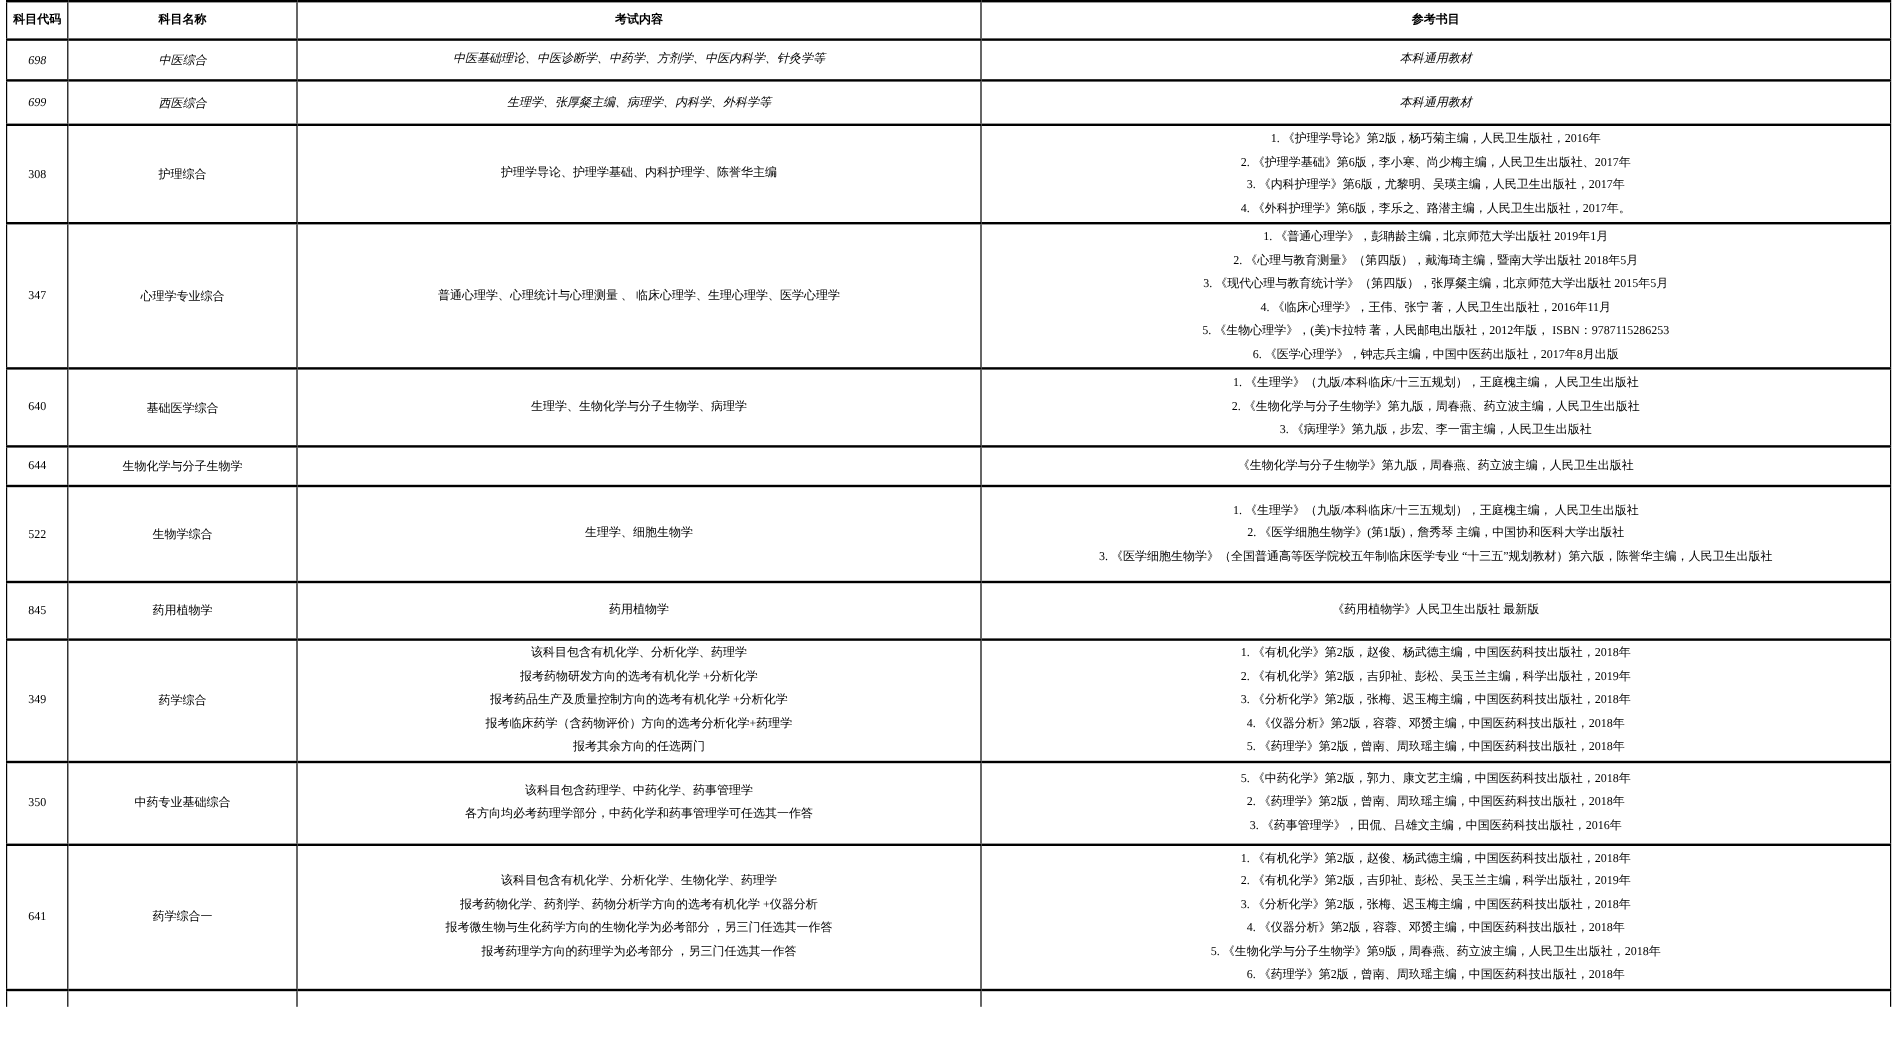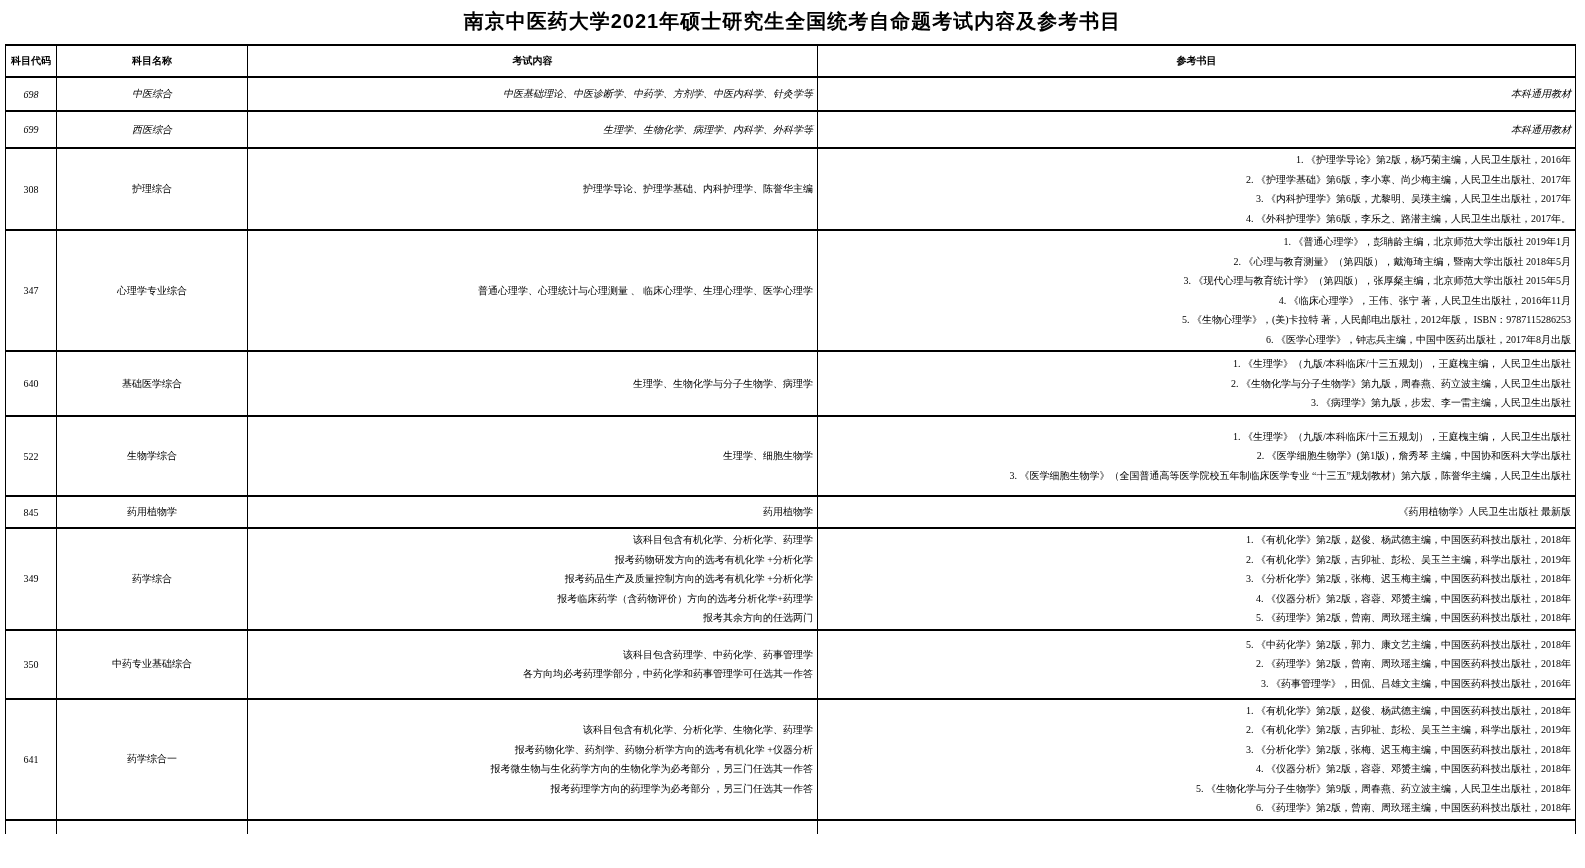--- a/index.html
+++ b/index.html
@@ -20,29 +20,28 @@
     border-left:1px solid #000;border-right:1px solid #000;
     border-top:2px solid #000;border-bottom:2px solid #000;
     vertical-align:middle;overflow:hidden;
     font-size:10px;
   }
   th{
     font-family:"Liberation Sans", sans-serif;
     font-weight:bold;text-align:center;line-height:16px;padding:0 2px;
   }
   td.code,td.name{text-align:center;padding:0 2px;}
-  td.content,td.refs{text-align:right;padding:1px 4px;line-height:19.5px;}
+  td.content,td.refs{text-align:center;padding:1px 4px;line-height:19.5px;}
   .line{white-space:normal;}
   tr.partial td{border-bottom:none;}
 </style>
 </head>
 <body>
 
 <div class="page">
-  <h1 class="title">南京中医药大学2021年硕士研究生全国统考自命题考试内容及参考书目</h1>
 
   <table class="main-table">
     <colgroup>
       <col style="width:51px">
       <col style="width:191px">
       <col style="width:570px">
       <col style="width:758px">
     </colgroup>
     <thead>
       <tr style="height:32px">
@@ -60,21 +59,21 @@
             <div class="line">中医基础理论、中医诊断学、中药学、方剂学、中医内科学、针灸学等</div>
           </td>
     <td class="refs">
             <div class="line">本科通用教材</div>
           </td>
   </tr>
         <tr style="height: 37px; font-style: italic;">
     <td class="code">699</td>
     <td class="name">西医综合</td>
     <td class="content">
-            <div class="line">生理学、生物化学、病理学、内科学、外科学等</div>
+            <div class="line">生理学、张厚粲主编、病理学、内科学、外科学等</div>
           </td>
     <td class="refs">
             <div class="line">本科通用教材</div>
           </td>
   </tr>
         <tr style="height: 80px;">
     <td class="code">308</td>
     <td class="name">护理综合</td>
     <td class="content">
             <div class="line">护理学导论、护理学基础、内科护理学、陈誉华主编</div>
@@ -106,33 +105,41 @@
     <td class="name">基础医学综合</td>
     <td class="content">
             <div class="line">生理学、生物化学与分子生物学、病理学</div>
           </td>
     <td class="refs">
             <div class="line">1. 《生理学》（九版/本科临床/十三五规划），王庭槐主编， 人民卫生出版社</div>
             <div class="line">2. 《生物化学与分子生物学》第九版，周春燕、药立波主编，人民卫生出版社</div>
             <div class="line">3. 《病理学》第九版，步宏、李一雷主编，人民卫生出版社</div>
           </td>
   </tr>
+        <tr style="height: 33px;">
+    <td class="code">644</td>
+    <td class="name">生物化学与分子生物学</td>
+    <td class="content"></td>
+    <td class="refs">
+            <div class="line">《生物化学与分子生物学》第九版，周春燕、药立波主编，人民卫生出版社</div>
+          </td>
+  </tr>
         <tr style="height: 80px;">
     <td class="code">522</td>
     <td class="name">生物学综合</td>
     <td class="content">
             <div class="line">生理学、细胞生物学</div>
           </td>
     <td class="refs">
             <div class="line">1. 《生理学》（九版/本科临床/十三五规划），王庭槐主编， 人民卫生出版社</div>
             <div class="line">2. 《医学细胞生物学》(第1版)，詹秀琴 主编，中国协和医科大学出版社</div>
             <div class="line">3. 《医学细胞生物学》（全国普通高等医学院校五年制临床医学专业 “十三五”规划教材）第六版，陈誉华主编，人民卫生出版社</div>
           </td>
   </tr>
-        <tr style="height: 32px;">
+        <tr style="height: 48px;">
     <td class="code">845</td>
     <td class="name">药用植物学</td>
     <td class="content">
             <div class="line">药用植物学</div>
           </td>
     <td class="refs">
             <div class="line">《药用植物学》人民卫生出版社 最新版</div>
           </td>
   </tr>
         <tr style="height: 98px;">

